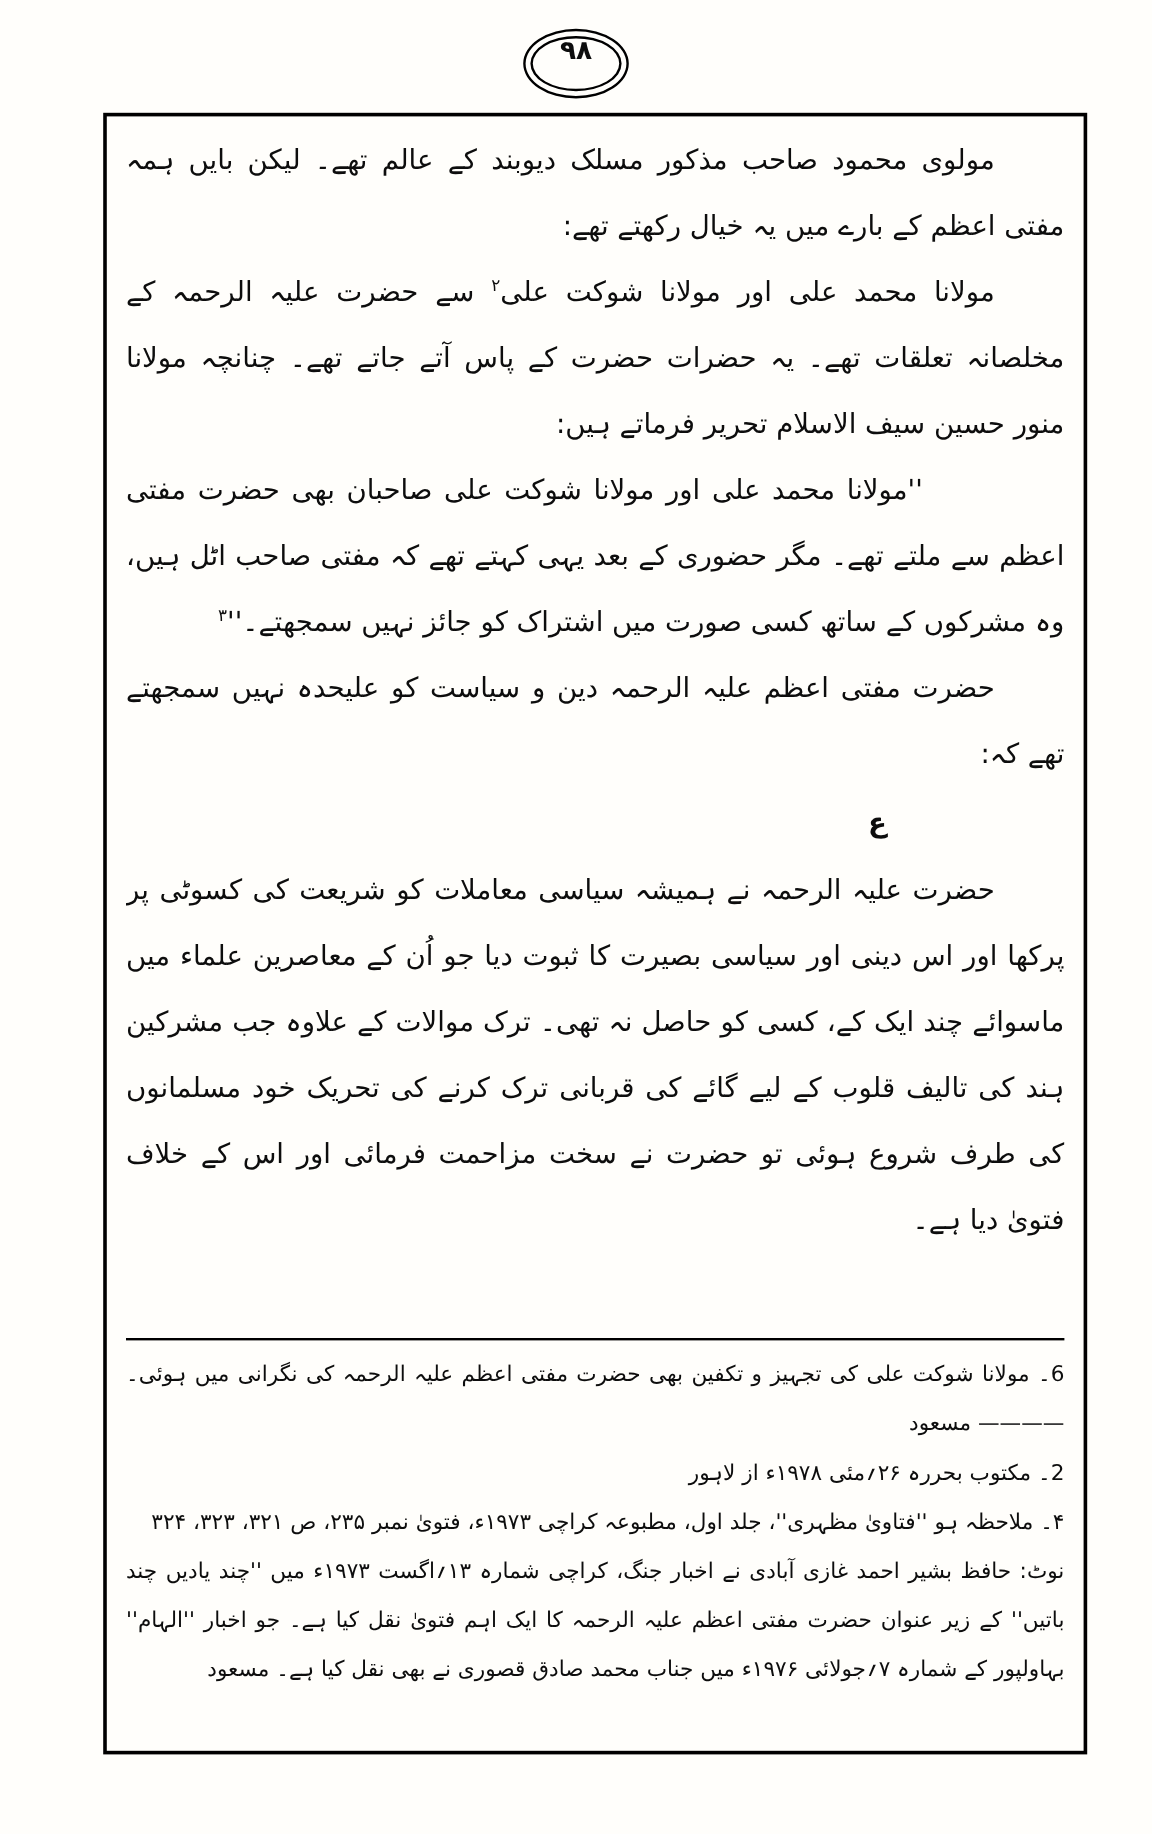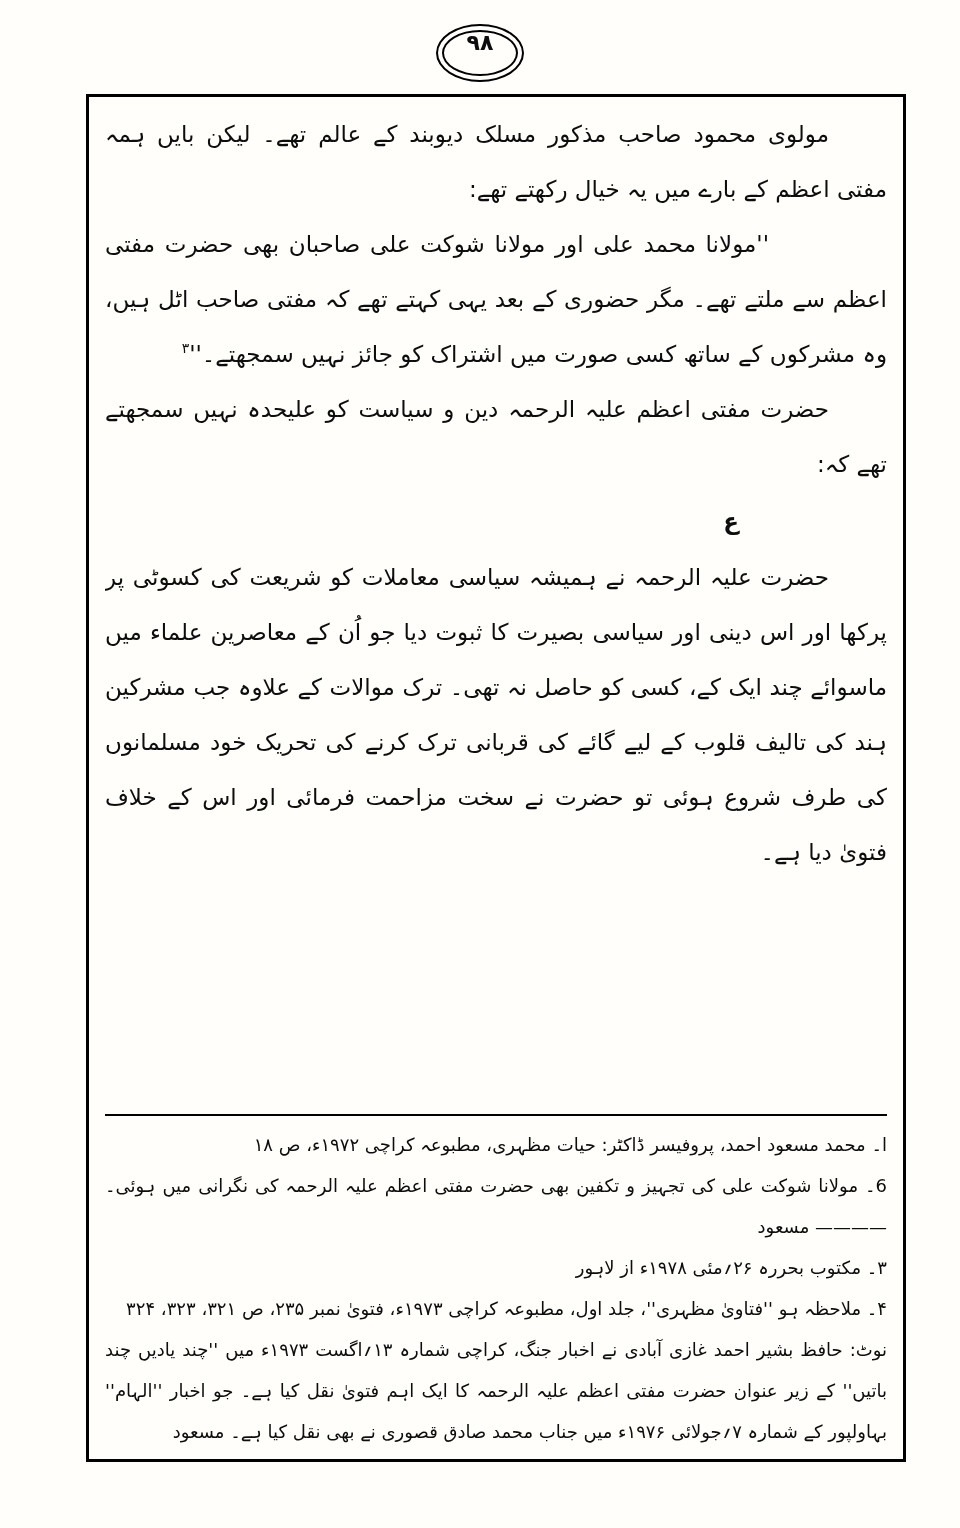--- a/index.html
+++ b/index.html
@@ -120,38 +120,38 @@
     </div>
   </div>
 
   <div class="main-box">
 
     <div class="body-text">
 
       <p class="indent"><span>مولوی محمود صاحب مذکور مسلک دیوبند کے عالم تھے۔ لیکن بایں ہمہ مفتی اعظم کے بارے میں یہ خیال رکھتے تھے:</span></p>
 
 
+      <p class="indent"><span>مولانا محمد علی اور مولانا شوکت علی</span><sup class="fn-marker">۲</sup> <span>سے حضرت علیہ الرحمہ کے مخلصانہ تعلقات تھے۔ یہ حضرات حضرت کے پاس آتے جاتے تھے۔ چنانچہ مولانا منور حسین سیف الاسلام تحریر فرماتے ہیں:</span></p>
 
       <p class="quote"><span>''مولانا محمد علی اور مولانا شوکت علی صاحبان بھی حضرت مفتی اعظم سے ملتے تھے۔ مگر حضوری کے بعد یہی کہتے تھے کہ مفتی صاحب اٹل ہیں، وہ مشرکوں کے ساتھ کسی صورت میں اشتراک کو جائز نہیں سمجھتے۔''</span><sup class="fn-marker">۳</sup></p>
 
       <p class="indent"><span>حضرت مفتی اعظم علیہ الرحمہ دین و سیاست کو علیحدہ نہیں سمجھتے تھے کہ:</span></p>
 
       <div class="verse">
         <span class="verse-marker">ع</span>
       </div>
 
       <p class="indent"><span>حضرت علیہ الرحمہ نے ہمیشہ سیاسی معاملات کو شریعت کی کسوٹی پر پرکھا اور اس دینی اور سیاسی بصیرت کا ثبوت دیا جو اُن کے معاصرین علماء میں ماسوائے چند ایک کے، کسی کو حاصل نہ تھی۔ ترک موالات کے علاوہ جب مشرکین ہند کی تالیف قلوب کے لیے گائے کی قربانی ترک کرنے کی تحریک خود مسلمانوں کی طرف شروع ہوئی تو حضرت نے سخت مزاحمت فرمائی اور اس کے خلاف فتویٰ دیا ہے۔</span></p>
 
     </div>
 
     <hr class="footnote-divider">
 
     <div class="footnotes">
-      <p class="footnote">ا۔ محمد مسعود احمد، پروفیسر ڈاکٹر: حیات مظہری، مطبوعہ کراچی ۱۹۷۲ء، ص ۱۸</p>
       <p class="footnote">6۔ مولانا شوکت علی کی تجہیز و تکفین بھی حضرت مفتی اعظم علیہ الرحمہ کی نگرانی میں ہوئی۔ ———— مسعود</p>
-      <p class="footnote">۳۔ مکتوب بحررہ ۲۶؍مئی ۱۹۷۸ء از لاہور</p>
+      <p class="footnote">2۔ مکتوب بحررہ ۲۶؍مئی ۱۹۷۸ء از لاہور</p>
       <p class="footnote">۴۔ ملاحظہ ہو ''فتاویٰ مظہری''، جلد اول، مطبوعہ کراچی ۱۹۷۳ء، فتویٰ نمبر ۲۳۵، ص ۳۲۱، ۳۲۳، ۳۲۴</p>
       <p class="footnote">نوٹ: حافظ بشیر احمد غازی آبادی نے اخبار جنگ، کراچی شمارہ ۱۳؍اگست ۱۹۷۳ء میں ''چند یادیں چند باتیں'' کے زیر عنوان حضرت مفتی اعظم علیہ الرحمہ کا ایک اہم فتویٰ نقل کیا ہے۔ جو اخبار ''الہام'' بہاولپور کے شمارہ ۷؍جولائی ۱۹۷۶ء میں جناب محمد صادق قصوری نے بھی نقل کیا ہے۔ مسعود</p>
     </div>
 
   </div>
 
 </div>
 
 </body></html>

